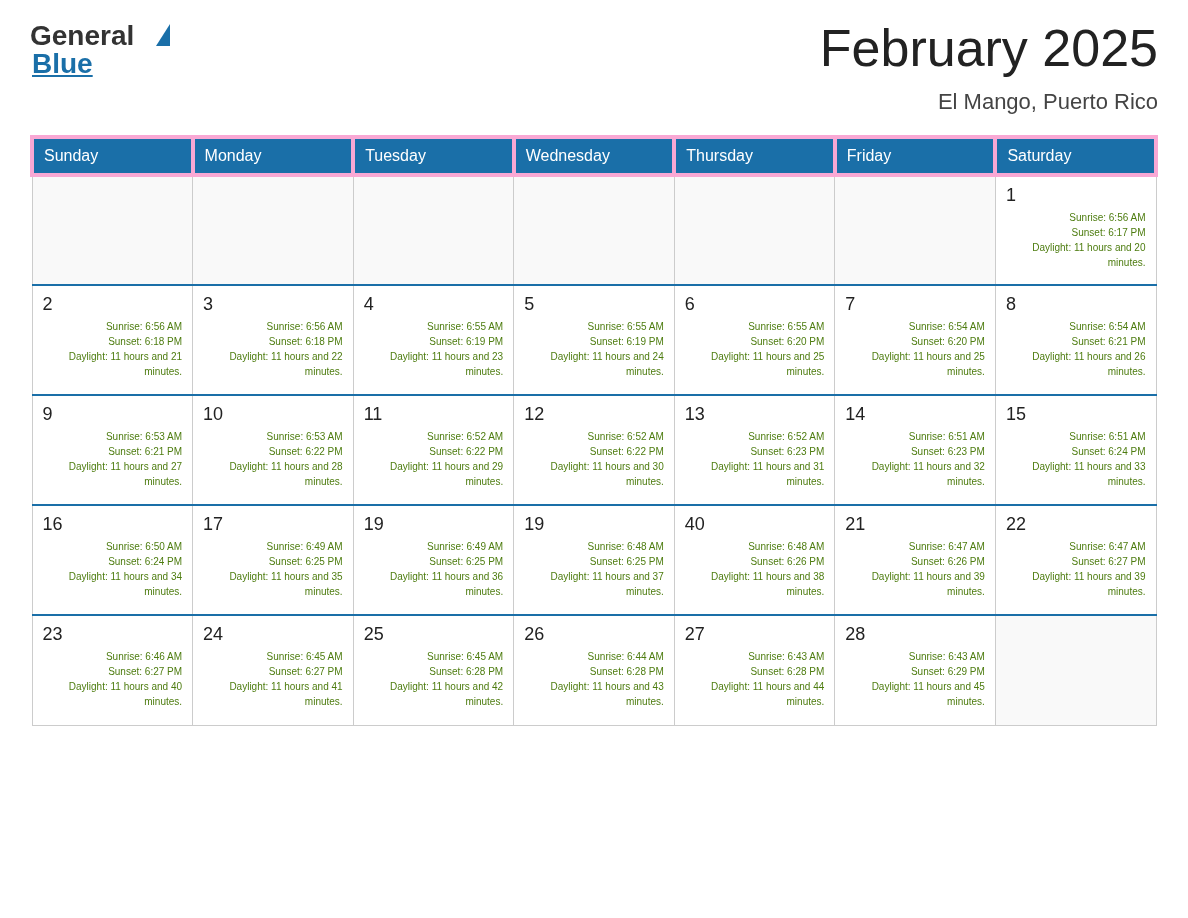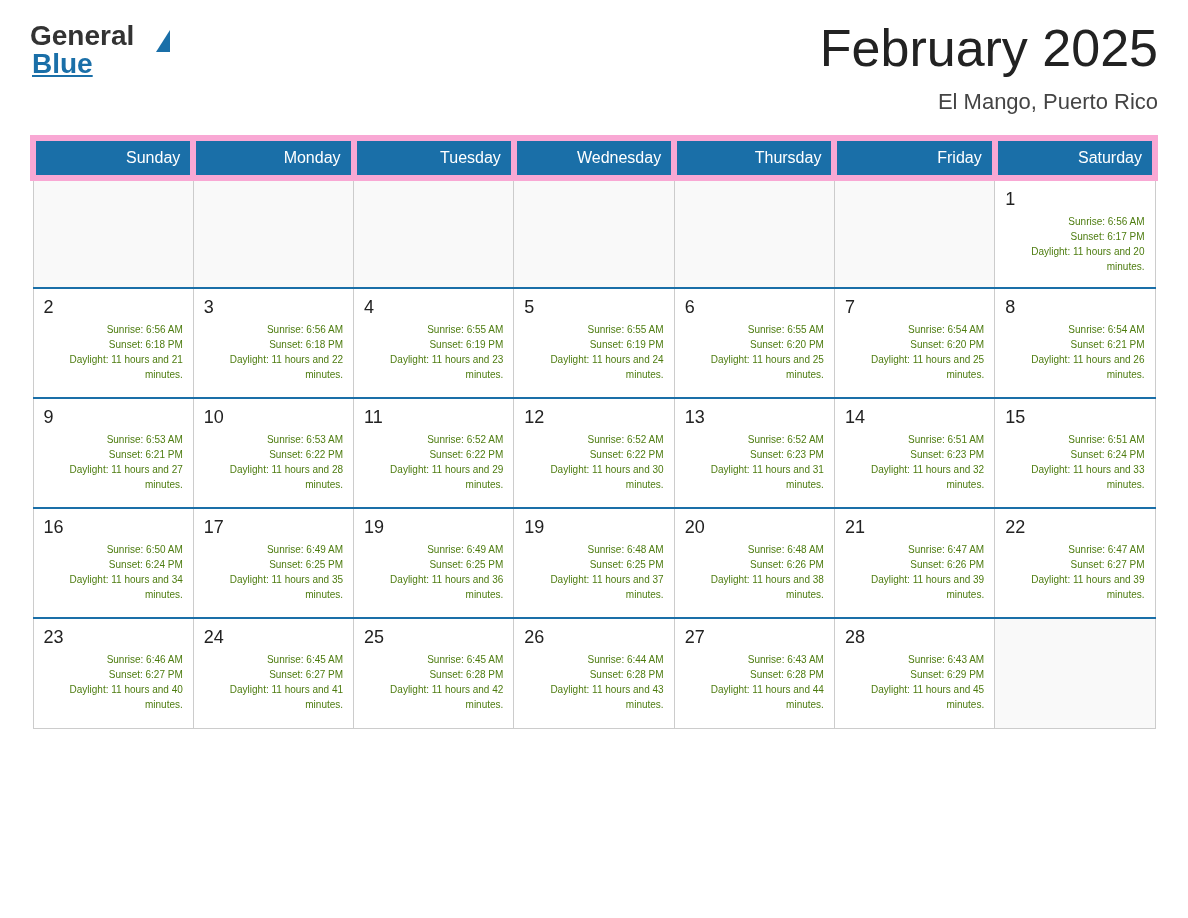--- a/index.html
+++ b/index.html
@@ -16,21 +16,21 @@
       align-items: flex-start;
       margin-bottom: 20px;
     }
     .logo {
       display: flex;
       flex-direction: column;
       align-items: flex-start;
     }
     .logo-top {
       display: flex;
-      align-items: flex-end;
+      align-items: flex-start;
       gap: 20px;
     }
     .logo-text-general {
       font-size: 28px;
       font-weight: bold;
       color: #333;
     }
     .logo-triangle {
       width: 0;
       height: 0;
@@ -66,22 +66,22 @@
       width: 100%;
       border-collapse: collapse;
       table-layout: fixed;
     }
     .calendar th {
       background-color: #1a6fa8;
       color: #fff;
       font-size: 16px;
       font-weight: normal;
       padding: 8px 10px;
-      text-align: right;
-      border: 6px solid #f9a8d4;
+      text-align: left;
+      border: 4px solid #f9a8d4;
     }
     .calendar td {
       vertical-align: top;
       padding: 8px 10px;
       border: 1px solid #ccc;
       height: 110px;
       font-size: 13px;
       color: #333;
       background: #fff;
     }
@@ -218,21 +218,21 @@
         </td>
         <td>
           <span class="day-number">19</span>
           <div class="day-info">Sunrise: 6:49 AM<br>Sunset: 6:25 PM<br>Daylight: 11 hours and 36 minutes.</div>
         </td>
         <td>
           <span class="day-number">19</span>
           <div class="day-info">Sunrise: 6:48 AM<br>Sunset: 6:25 PM<br>Daylight: 11 hours and 37 minutes.</div>
         </td>
         <td>
-          <span class="day-number">20</span>
+          <span class="day-number">40</span>
           <div class="day-info">Sunrise: 6:48 AM<br>Sunset: 6:26 PM<br>Daylight: 11 hours and 38 minutes.</div>
         </td>
         <td>
           <span class="day-number">21</span>
           <div class="day-info">Sunrise: 6:47 AM<br>Sunset: 6:26 PM<br>Daylight: 11 hours and 39 minutes.</div>
         </td>
         <td>
           <span class="day-number">22</span>
           <div class="day-info">Sunrise: 6:47 AM<br>Sunset: 6:27 PM<br>Daylight: 11 hours and 39 minutes.</div>
         </td>

